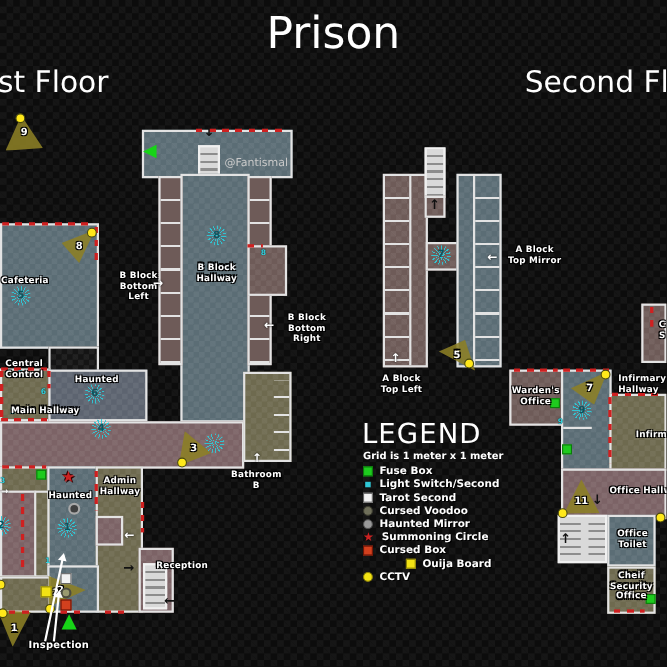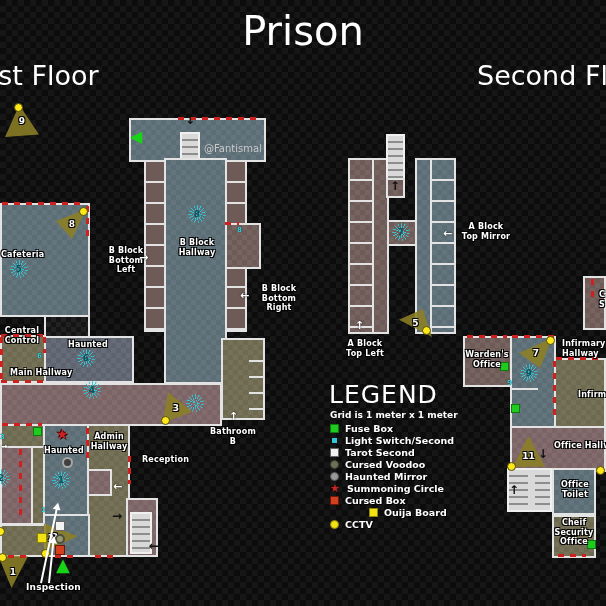--- a/index.html
+++ b/index.html
@@ -167,21 +167,21 @@
   <div class="room c-olive" style="left:31px;top:446px;width:14px;height:79px;"></div>
   <div class="burst" style="left:-8px;top:469px;">
       <span>2</span>
     </div>
 
   <div class="room c-olive" style="left:87px;top:424px;width:43px;height:133px;"></div>
   <div class="rdv" style="left:86px;top:428px;height:36px;"></div>
   <div class="lbl" style="left:88px;top:432px;width:42px;text-align:center;">Admin Hallway</div>
   <div class="room c-mauve" style="left:87px;top:469px;width:25px;height:27px;"></div>
   <span class="wtarrow" style="left:113px;top:481px;">←</span>
-  <div class="lbl nw" style="left:142px;top:455px;text-align:left;">Reception</div>
+  <div class="lbl nw" style="left:142px;top:509px;text-align:left;">Reception</div>
   <div class="rdv" style="left:128px;top:456px;height:28px;"></div>
 
   <div class="room c-blue" style="left:43px;top:514px;width:47px;height:43px;"></div>
   <div class="room c-olive" style="left:0px;top:524px;width:46px;height:33px;"></div>
   <span class="sw" style="left:41px;top:506px;">1</span>
   <div class="cone" style="left:44px;top:521px;width:34px;height:32px;clip-path:polygon(0% 8%,100% 48%,0% 96%);">
       <span style="margin-right:12px;">2</span>
     </div>
   <div class="cdot" style="left:41px;top:549px;"></div>
   <div class="tarot" style="left:55px;top:521px;"></div>

